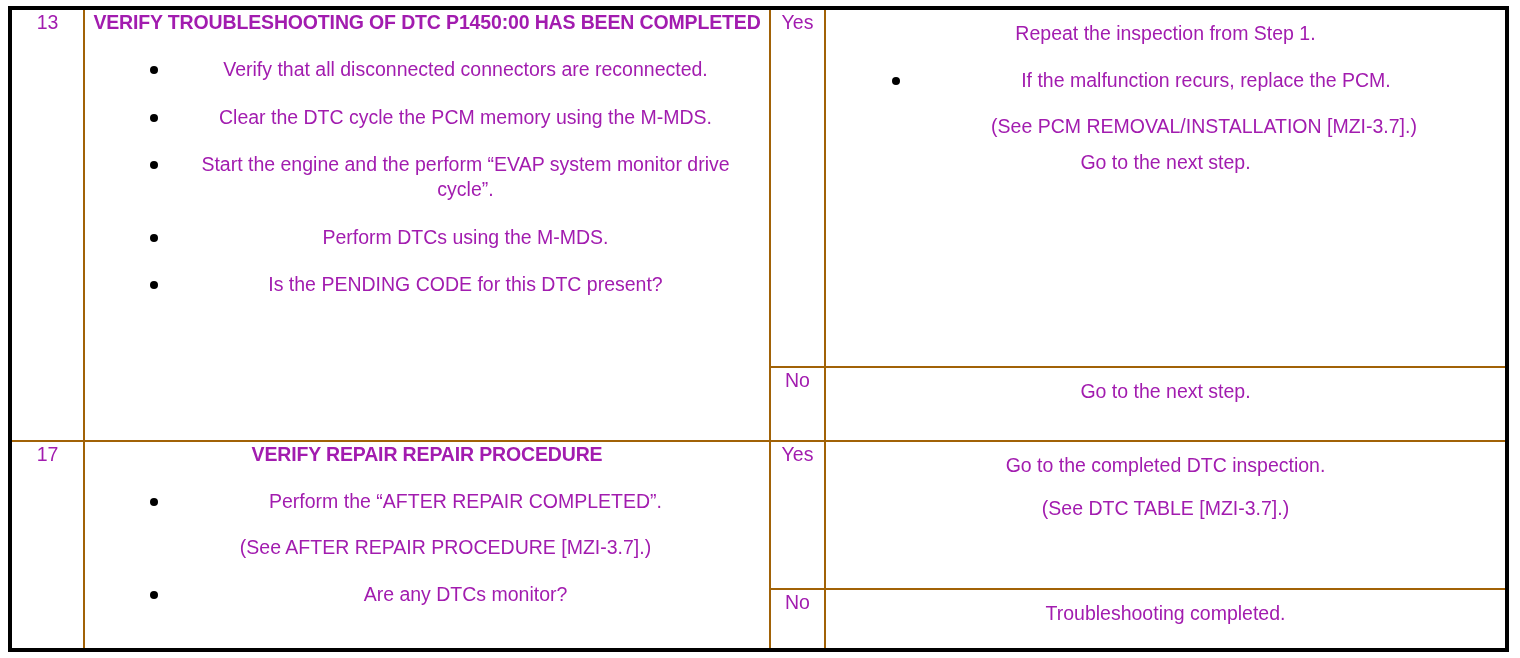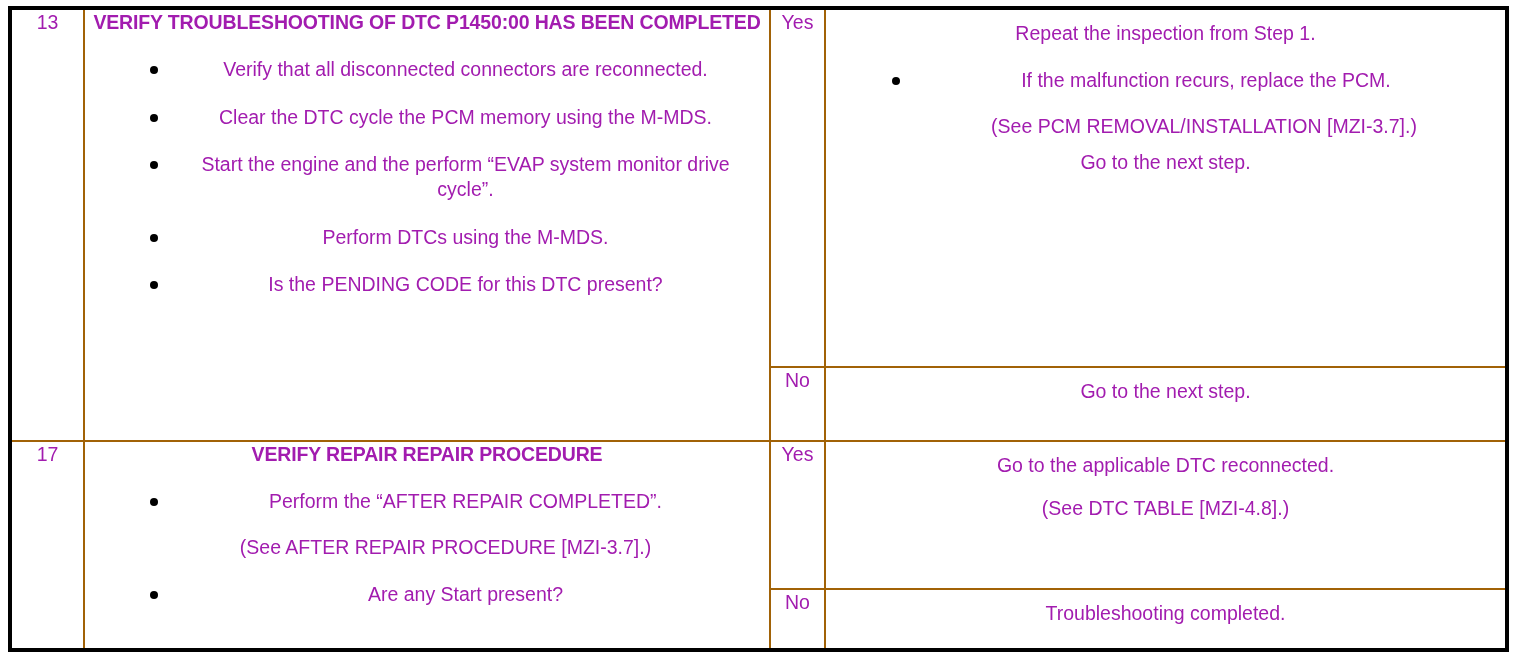--- a/index.html
+++ b/index.html
@@ -188,30 +188,30 @@
           <ul class="bullets">
             <li>
               <span class="bullet-dot"></span>
               <span>Perform the “AFTER REPAIR COMPLETED”.</span>
             </li>
           </ul>
           <div class="sub-note">(See AFTER REPAIR PROCEDURE [MZI-3.7].)</div>
           <ul class="bullets">
             <li>
               <span class="bullet-dot"></span>
-              <span>Are any Start present?</span>
+              <span>Are any DTCs monitor?</span>
             </li>
           </ul>
         </td>
 
         <td class="yn row14-yes">Yes</td>
 
         <td class="result-pad row14-yes">
-          <p class="para">Go to the applicable DTC reconnected.</p>
-          <p class="para">(See DTC TABLE [MZI-4.8].)</p>
+          <p class="para">Go to the completed DTC inspection.</p>
+          <p class="para">(See DTC TABLE [MZI-3.7].)</p>
         </td>
       </tr>
 
       <tr>
         <td class="yn row14-no">No</td>
         <td class="result-pad row14-no">
           <p class="para">Troubleshooting completed.</p>
         </td>
       </tr>
 

